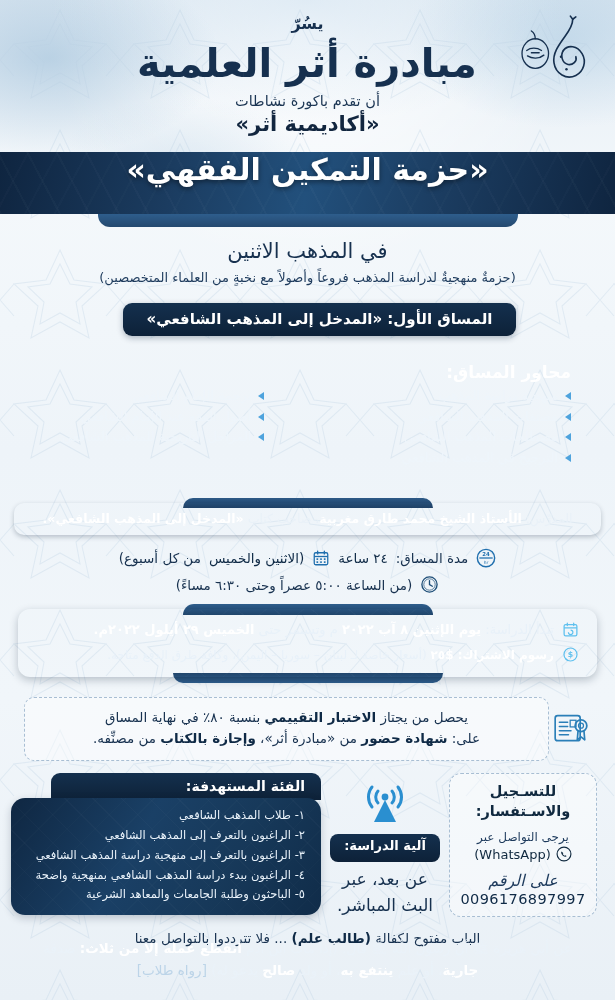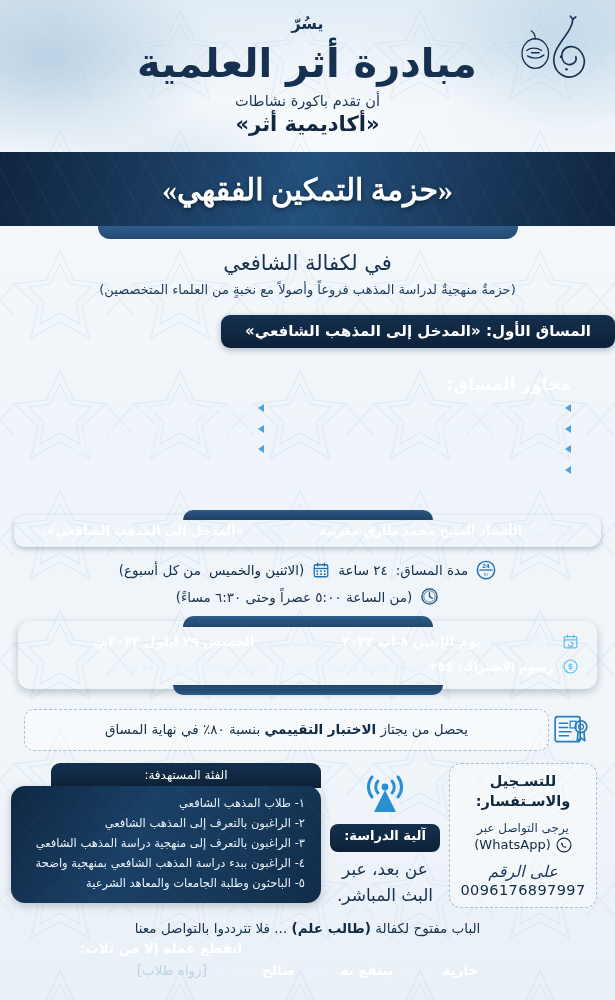--- a/index.html
+++ b/index.html
@@ -92,29 +92,28 @@
     font-weight: 700;
     color: #12263f;
     letter-spacing: .4px;
     margin-top: 3px;
   }
 
   
   .title-banner {
     position: relative;
     margin-top: 8px;
-    height: 74px;
+    height: 62px;
     background:
       linear-gradient(100deg, #0f2540 0%, #1b3c60 28%, #22507c 50%, #1b3c60 72%, #0f2540 100%);
     display: flex;
-    align-items: center;
+    align-items: flex-start;
     justify-content: center;
     z-index: 3;
     overflow: hidden;
-    font-family: Liberation Serif, serif;
   }
 
   .title-banner::after {
     content: "";
     position: absolute;
     inset: 0;
     opacity: .16;
     background-image:
       repeating-linear-gradient(62deg, rgba(255,255,255,.14) 0 2px, transparent 2px 26px),
       repeating-linear-gradient(-62deg, rgba(255,255,255,.10) 0 2px, transparent 2px 26px);
@@ -159,20 +158,21 @@
   .descr {
     font-size: 13px;
     color: #1d3a5c;
     letter-spacing: .4px;
     margin-top: 7px;
   }
 
   
   .course-pill-wrap {
     display: flex;
+    justify-content: center;
     margin-top: 14px;
     position: relative;
     z-index: 3;
     margin-left: 24px;
   }
 
   .course-pill {
     background: linear-gradient(180deg, #14304e 0%, #0d2138 100%);
     color: #fff;
     font-size: 15px;
@@ -391,25 +391,25 @@
   
   .audience-wrap {
     flex: 0 0 310px;
     position: relative;
   }
 
   .audience-head {
     position: relative;
     background: linear-gradient(180deg, #14304e 0%, #0e2238 100%);
     color: #fff;
-    font-size: 12px;
-    font-weight: 400;
+    font-size: 14px;
+    font-weight: 700;
     padding: 5px 16px 6px;
     border-radius: 9px 9px 0 0;
-    text-align: center;
+    text-align: right;
     margin: 0 0 0 40px;
     letter-spacing: .2px;
   }
 
   .audience-body {
     position: relative;
     background: linear-gradient(120deg, #0f2742 0%, #1a4066 40%, #17395a 68%, #102c49 100%);
     border-radius: 14px;
     padding: 8px 16px 10px;
     margin-top: -2px;
@@ -603,21 +603,21 @@
     <div class="present-line">أن تقدم باكورة نشاطات</div>
     <div class="academy-name">«أكاديمية أثر»</div>
   </div>
 
   <div class="title-banner">
     <h1>«حزمة التمكين الفقهي»</h1>
   </div>
   <div class="title-tab"></div>
 
   <div class="subtitle-wrap">
-    <div class="madhhab">في لكفالة الشافعي</div>
+    <div class="madhhab">في المذهب الاثنين</div>
     <div class="descr">(حزمةٌ منهجيةٌ لدراسة المذهب فروعاً وأصولاً مع نخبةٍ من العلماء المتخصصين)</div>
   </div>
 
   <div class="course-pill-wrap">
     <div class="course-pill">المساق الأول: «المدخل إلى المذهب الشافعي»</div>
   </div>
 
   <div class="axes-box">
     <div class="axes-title">محاور المساق:</div>
     <div class="axes-cols">
@@ -740,20 +740,21 @@
         <rect x="5" y="8" width="30" height="30" rx="3" fill="none" stroke="#2a7fb8" stroke-width="2"></rect>
         <path d="M10 16 H20 M10 21 H20 M10 26 H24 M10 31 H21" stroke="#2a7fb8" stroke-width="1.8" stroke-linecap="round"></path>
         <rect x="23" y="13.5" width="7" height="8" fill="none" stroke="#2a7fb8" stroke-width="1.5"></rect>
         <circle cx="36" cy="20" r="7" fill="none" stroke="#2a7fb8" stroke-width="2.1"></circle>
         <circle cx="36" cy="20" r="3" fill="none" stroke="#2a7fb8" stroke-width="1.5"></circle>
         <path d="M32.5 26 L31.5 37 L36 33.5 L40.5 37 L39.5 26" fill="none" stroke="#2a7fb8" stroke-width="2" stroke-linejoin="round"></path>
       </svg>
     </span>
     <div class="cert-dashed">
       <div><span>يحصل من يجتاز </span><b>الاختبار التقييمي</b><span> بنسبة ٨٠٪ في نهاية المساق</span></div>
+      <div><span>على: </span><b>شهادة حضور</b><span> من «مبادرة أثر»، </span><b>وإجازة بالكتاب</b><span> من مصنِّفه.</span></div>
     </div>
   </div>
 
   <div class="lower">
 
     <div class="reg-box">
       <div class="reg-title">
         <div>للتسـجيل</div>
         <div>والاسـتفسار:</div>
       </div>

